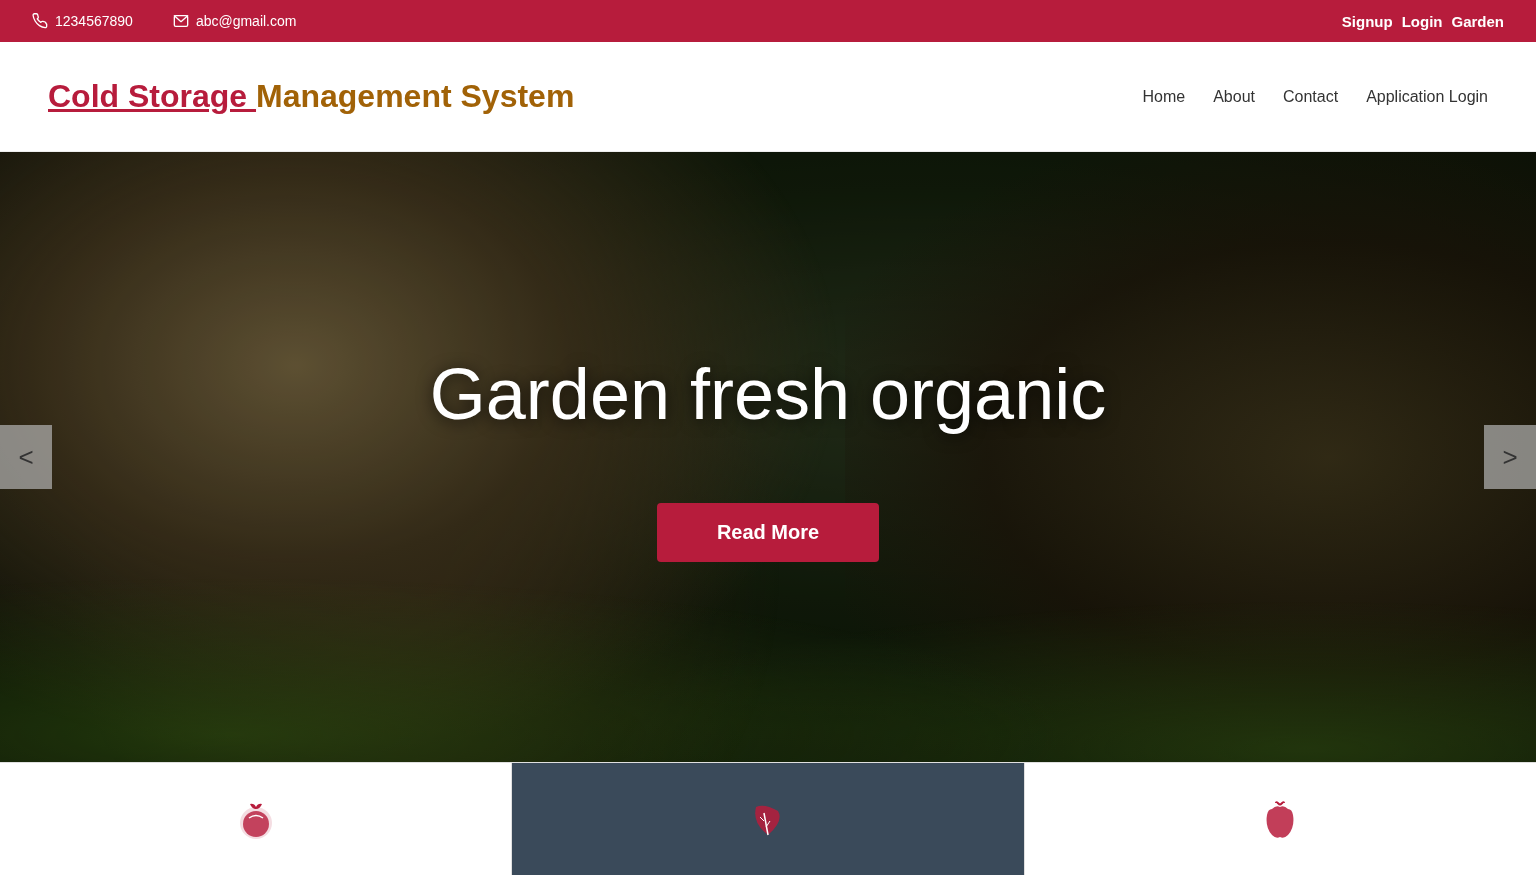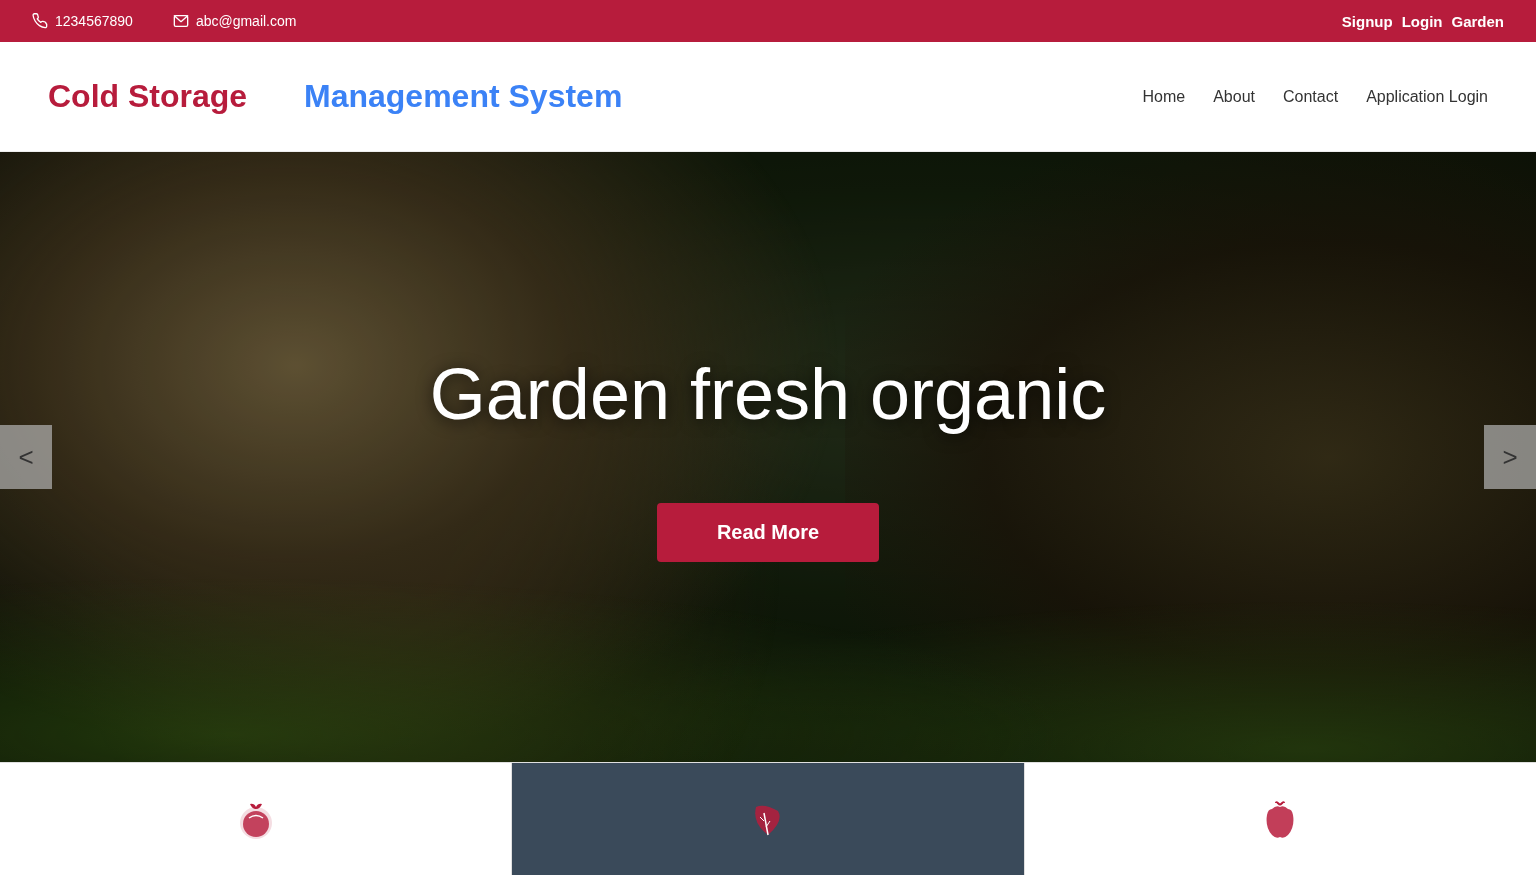--- a/index.html
+++ b/index.html
@@ -53,24 +53,24 @@
       padding: 0 48px;
       border-bottom: 1px solid #eee;
     }
     .navbar-brand {
       flex: 1;
       font-size: 32px;
       font-weight: 700;
     }
     .brand-cold {
       color: #b71c3c;
+      text-decoration: underline;
     }
     .brand-rest {
-      color: #3b82f6;
-      margin-left: 48px;
+      color: #a16207;
     }
     .navbar-links {
       display: flex;
       gap: 28px;
       align-items: center;
     }
     .navbar-links a {
       color: #333;
       text-decoration: none;
       font-size: 16px;

